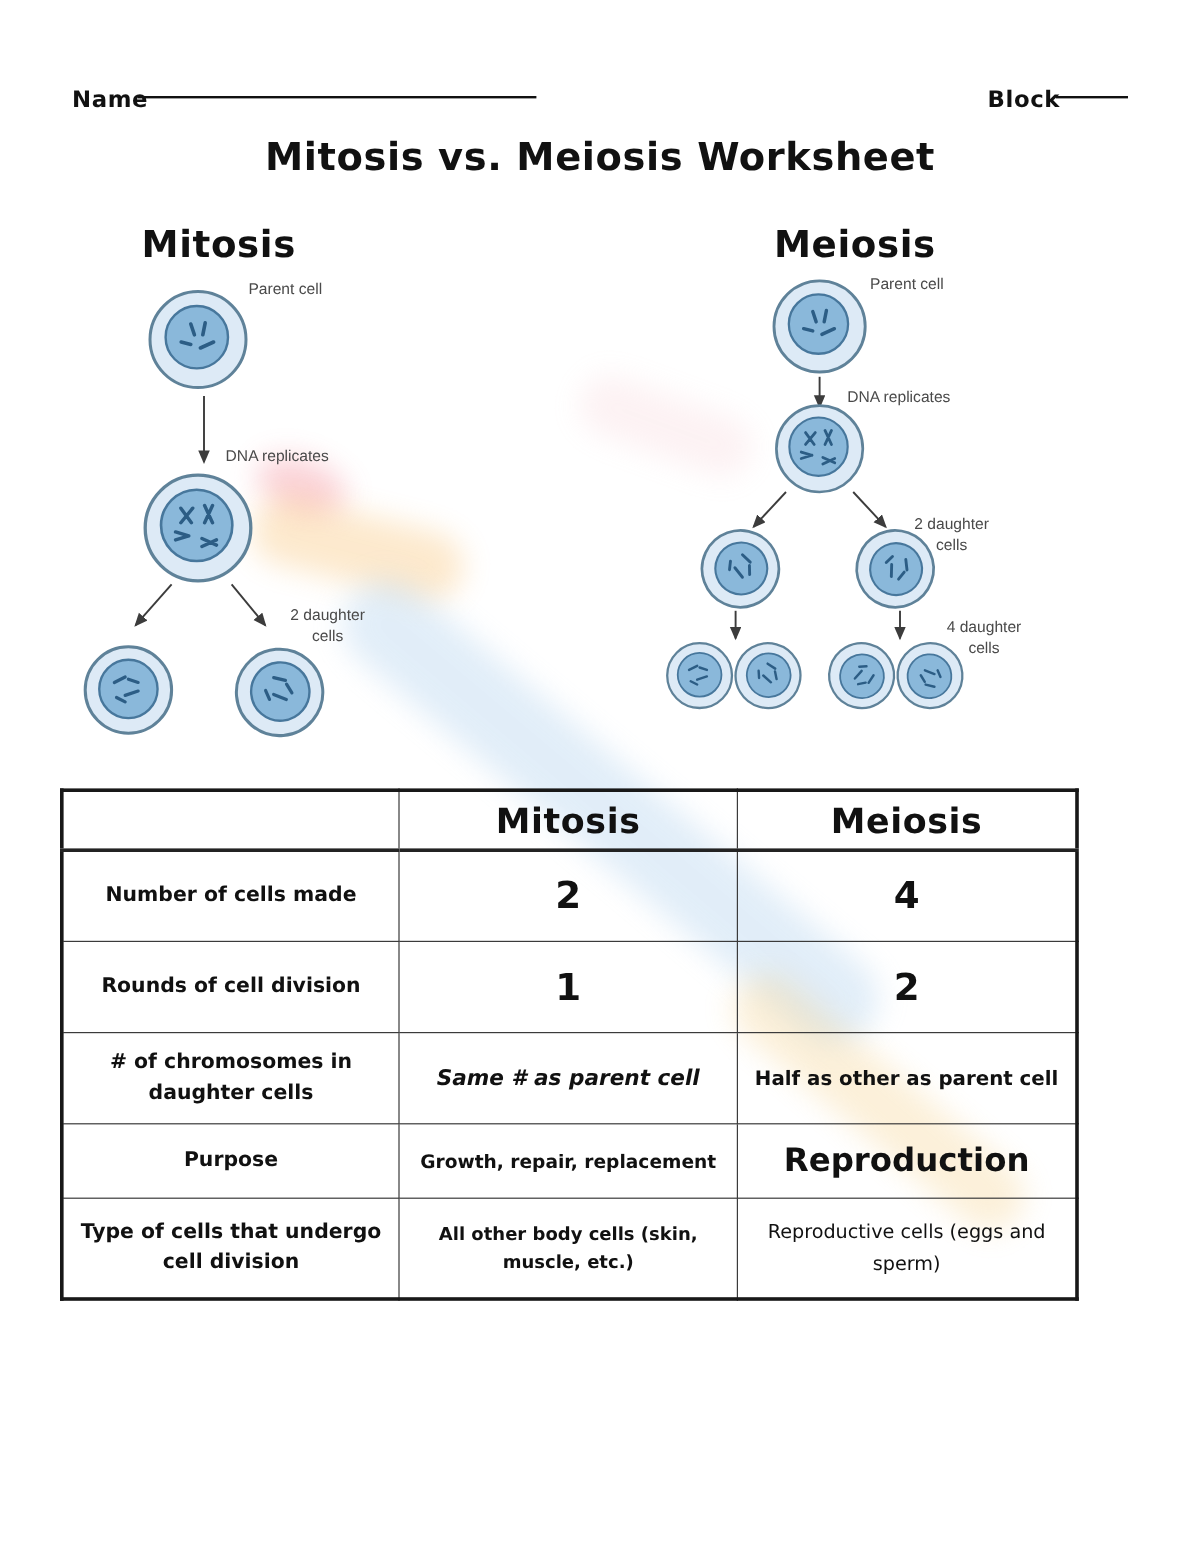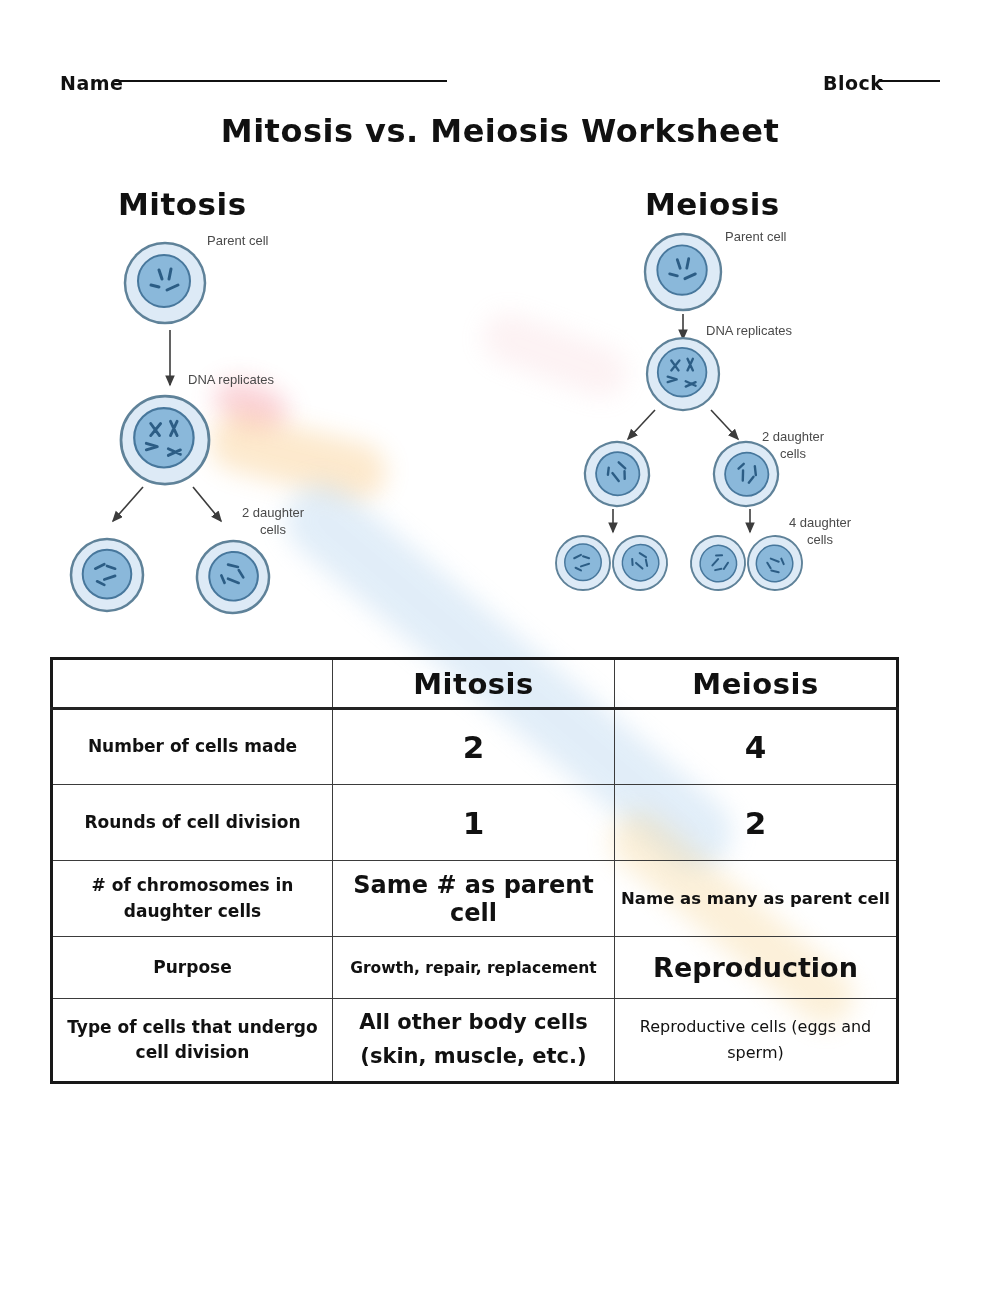--- a/index.html
+++ b/index.html
@@ -57,25 +57,25 @@
   .cmp-table tr.hdr td { border-bottom:3px solid #232323; height:50px; }
   .cmp-table tr.r1 td { height:76px; }
   .cmp-table tr.r2 td { height:76px; }
   .cmp-table tr.r3 td { height:76px; }
   .cmp-table tr.r4 td { height:62px; }
   .cmp-table tr.r5 td { height:84px; }
 
   .hdr-cell   { font-size:29px; font-weight:bold; letter-spacing:.5px; }
   .cell-label { font-size:17px; font-weight:bold; line-height:1.5; padding:12px 28px; }
   .num        { font-size:31px; font-weight:bold; }
-  .ans-lg     { font-size:24px; font-weight:bold; }
+  .ans-lg     { font-size:18px; font-weight:bold;font-style:italic; }
   .ans-md     { font-size:16.5px; font-weight:bold; }
   .ans-sm     { font-size:15.5px; font-weight:bold; }
   .ans-xl     { font-size:27px; font-weight:bold; }
-  .ans-wrap   { font-size:21px; font-weight:bold; line-height:1.6; padding:0 16px; }
+  .ans-wrap   { font-size:15px; font-weight:bold; line-height:1.6; padding:0 16px; }
   .ans-wrap2  { font-size:16px; font-weight:normal; line-height:1.6; padding:0 20px; }
 </style>
 </head>
 <body>
 
 <div class="wm wm-red"></div>
 <div class="wm wm-orange"></div>
 <div class="wm wm-pink"></div>
 <div class="wm wm-blue"></div>
 <div class="wm wm-yellow"></div>
@@ -179,21 +179,21 @@
       <td class="num">4</td>
     </tr>
     <tr class="r2">
       <td class="cell-label">Rounds of cell division</td>
       <td class="num">1</td>
       <td class="num">2</td>
     </tr>
     <tr class="r3">
       <td class="cell-label"># of chromosomes in daughter cells</td>
       <td class="ans-lg">Same # as parent cell</td>
-      <td class="ans-md">Name as many as parent cell</td>
+      <td class="ans-md">Half as other as parent cell</td>
     </tr>
     <tr class="r4">
       <td class="cell-label">Purpose</td>
       <td class="ans-sm">Growth, repair, replacement</td>
       <td class="ans-xl">Reproduction</td>
     </tr>
     <tr class="r5">
       <td class="cell-label" style="padding:0 12px">Type of cells that undergo cell division</td>
       <td class="ans-wrap">All other body cells (skin, muscle, etc.)</td>
       <td class="ans-wrap2">Reproductive cells (eggs and sperm)</td>

